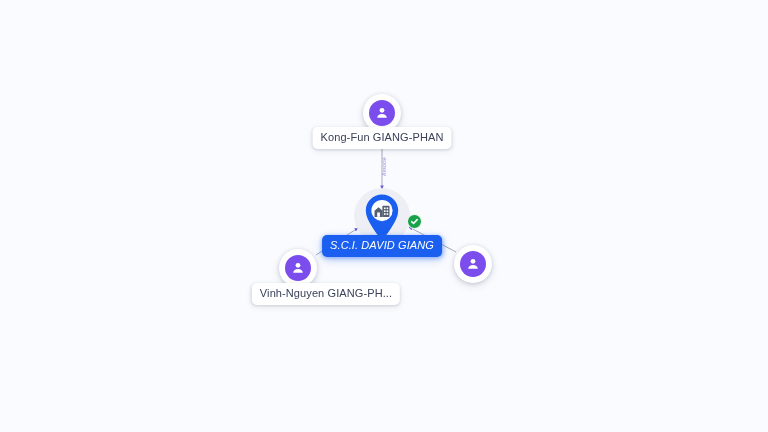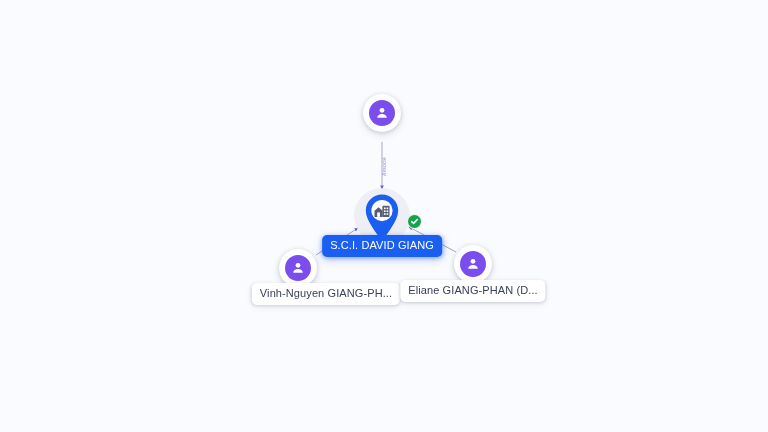--- a/index.html
+++ b/index.html
@@ -105,20 +105,21 @@
     padding: 4px 8px 5px 8px;
     border-radius: 5px;
     white-space: nowrap;
     box-shadow: 0 1px 3px rgba(40,50,90,0.17), 0 2px 7px rgba(40,50,90,0.08);
   }
   .node-label.selected {
     background: #1a5ff0;
     color: #ffffff;
     box-shadow: 0 1px 4px rgba(26,95,240,0.45), 0 3px 10px rgba(26,95,240,0.25);
     z-index: 40;
+    font-style: italic;
   }
 
   
   .edge-label {
     position: absolute;
     font-size: 5px;
     line-height: 6px;
     color: #8b7de0;
     white-space: nowrap;
     letter-spacing: .2px;
@@ -152,20 +153,21 @@
   <div class="node" style="left:382px; top:113px;">
     <div class="person-avatar">
       <div class="person-disc">
         <svg width="16" height="16" viewBox="0 0 24 24" aria-hidden="true">
           <circle cx="12" cy="8" r="3.6" fill="#ffffff"></circle>
           <path d="M4.8 19.2c0-3.6 3.3-5.6 7.2-5.6s7.2 2 7.2 5.6z" fill="#ffffff"></path>
         </svg>
       </div>
     </div>
   </div>
+  <div class="node-label" style="left:382px; top:127px;">Kong-Fun GIANG-PHAN</div>
 
   <div class="node" style="left:298px; top:268px;">
     <div class="person-avatar">
       <div class="person-disc">
         <svg width="16" height="16" viewBox="0 0 24 24" aria-hidden="true">
           <circle cx="12" cy="8" r="3.6" fill="#ffffff"></circle>
           <path d="M4.8 19.2c0-3.6 3.3-5.6 7.2-5.6s7.2 2 7.2 5.6z" fill="#ffffff"></path>
         </svg>
       </div>
     </div>
@@ -175,21 +177,20 @@
   <div class="node" style="left:473px; top:264px;">
     <div class="person-avatar">
       <div class="person-disc">
         <svg width="16" height="16" viewBox="0 0 24 24" aria-hidden="true">
           <circle cx="12" cy="8" r="3.6" fill="#ffffff"></circle>
           <path d="M4.8 19.2c0-3.6 3.3-5.6 7.2-5.6s7.2 2 7.2 5.6z" fill="#ffffff"></path>
         </svg>
       </div>
     </div>
   </div>
-  <div class="node-label" style="left:473px; top:280px;">Eliane GIANG-PHAN (D...</div>
 
   <div class="node" style="left:382px; top:216px; z-index:30;">
     <div class="company-halo"></div>
     <div class="pin-wrap">
       <svg width="42" height="52" viewBox="0 0 42 52" aria-hidden="true">
         <path d="M21 2.5c-9 0-16.2 7.2-16.2 16.1 0 11 11.6 22.6 15.2 29.9 .4 .8 1.6 .8 2 0 3.6-7.3 15.2-18.9 15.2-29.9C37.2 9.7 30 2.5 21 2.5z" fill="#1a5ff0"></path>
         <circle cx="21" cy="18.6" r="10.6" fill="#ffffff"></circle>
       </svg>
 
       <svg style="position:absolute; left:12px; top:10px;" width="18" height="17" viewBox="0 0 24 22" aria-hidden="true">

